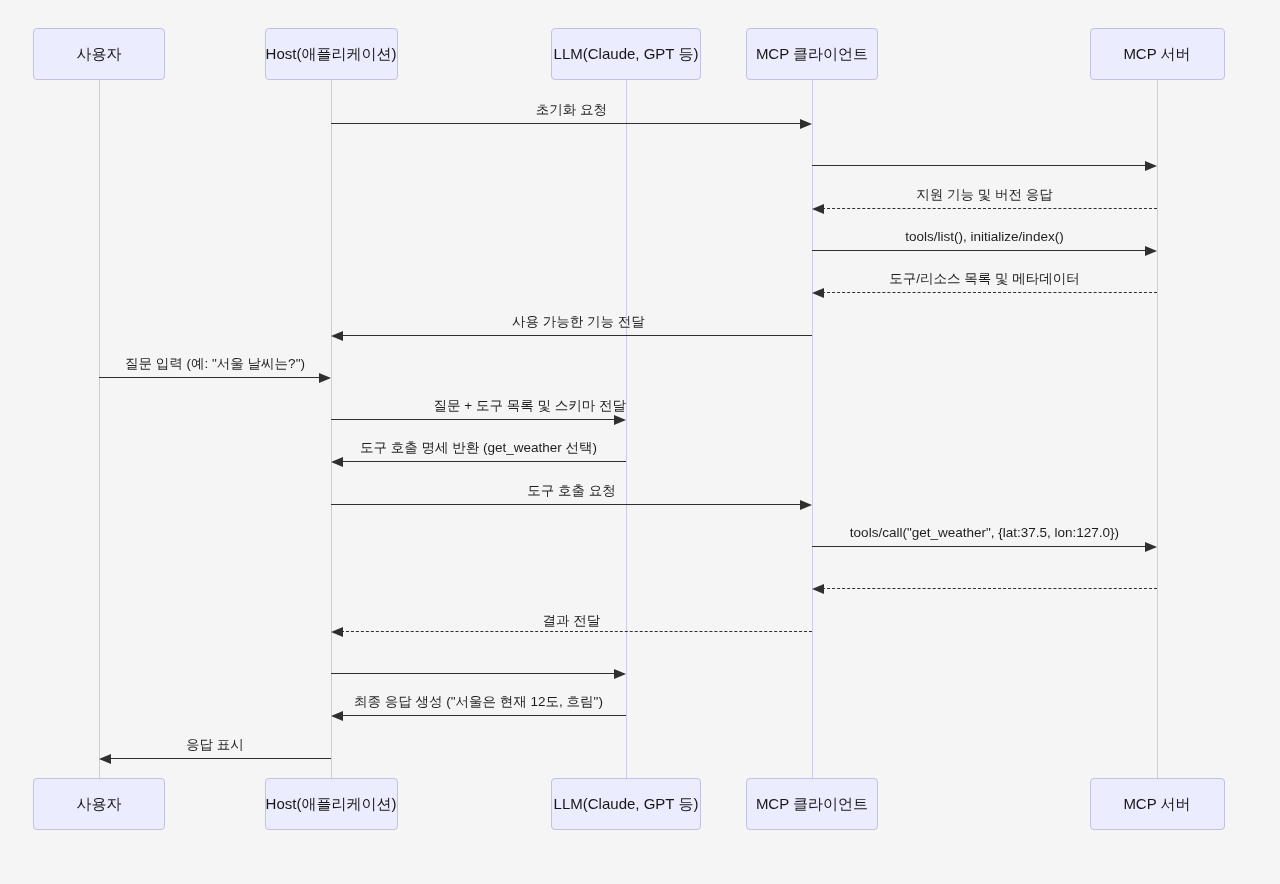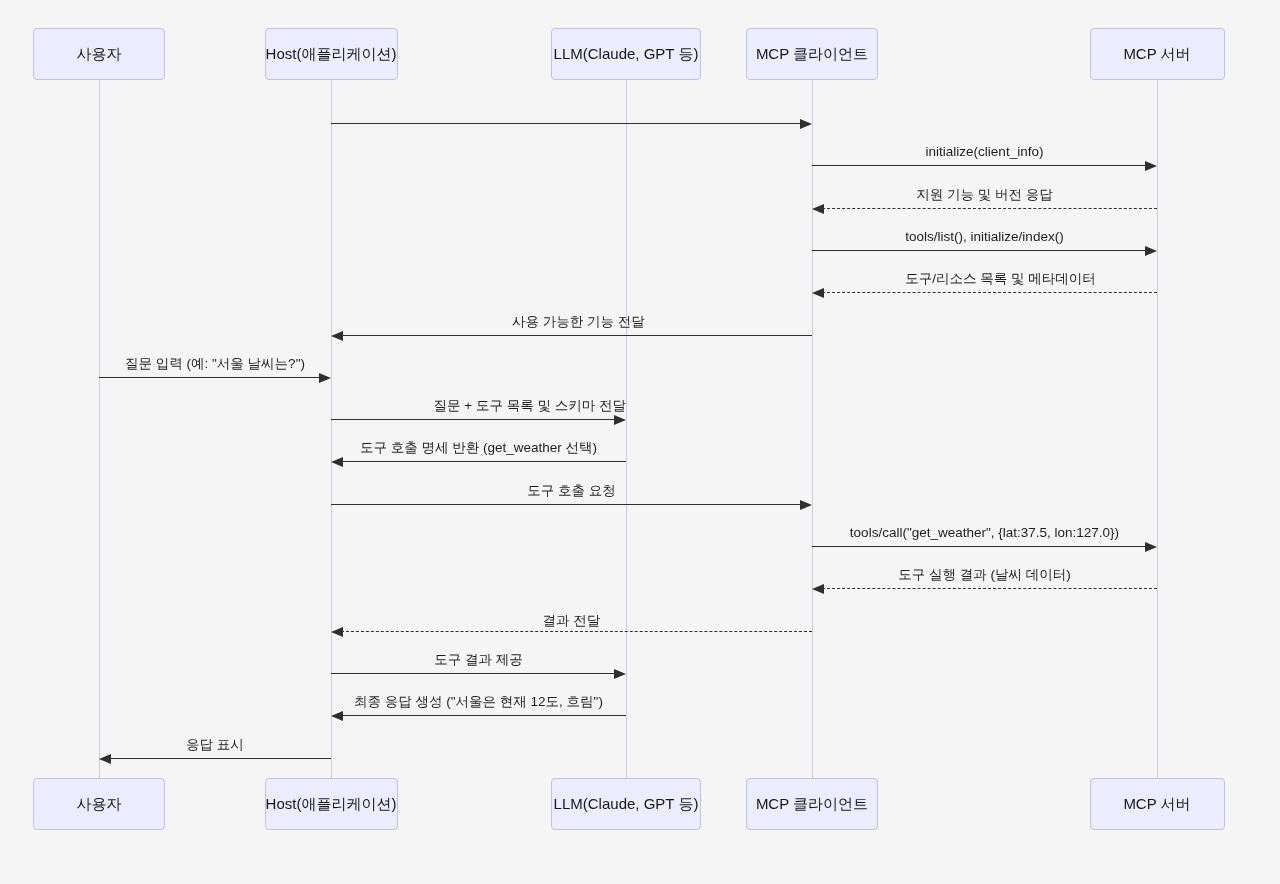--- a/index.html
+++ b/index.html
@@ -64,59 +64,57 @@
 </style>
 </head>
 <body>
 
 <div id="stage">
     <div class="lifeline" style="left: 98.5px; top: 80px; height: 698px;"></div>
     <div class="lifeline" style="left: 330.5px; top: 80px; height: 698px;"></div>
     <div class="lifeline" style="left: 625.5px; top: 80px; height: 698px;"></div>
     <div class="lifeline" style="left: 811.5px; top: 80px; height: 698px;"></div>
     <div class="lifeline" style="left: 1156.5px; top: 80px; height: 698px;"></div>
+    <div class="msg-label" style="left: 331px; width: 481px; top: 101px;">초기화 요청</div>
     <div class="msg-line" style="left: 331px; width: 471px; top: 123px; margin-left: 0px;"></div>
     <div class="arrowhead right" style="left: 800px; top: 119px;"></div>
-    <div class="msg-label" style="left: 812px; width: 345px; top: 143.3px;">initialize(client_info)</div>
     <div class="msg-line" style="left: 812px; width: 335px; top: 165.3px; margin-left: 0px;"></div>
     <div class="arrowhead right" style="left: 1145px; top: 161.3px;"></div>
     <div class="msg-label" style="left: 812px; width: 345px; top: 185.6px;">지원 기능 및 버전 응답</div>
     <div class="msg-line dashed" style="left: 812px; width: 335px; top: 207.6px; margin-left: 10px;"></div>
     <div class="arrowhead left" style="left: 812px; top: 203.6px;"></div>
     <div class="msg-label" style="left: 812px; width: 345px; top: 227.9px;">tools/list(), initialize/index()</div>
     <div class="msg-line" style="left: 812px; width: 335px; top: 249.9px; margin-left: 0px;"></div>
     <div class="arrowhead right" style="left: 1145px; top: 245.9px;"></div>
-    <div class="msg-label" style="left: 812px; width: 345px; top: 270.2px; padding-left: 16px;">도구/리소스 목록 및 메타데이터</div>
+    <div class="msg-label" style="left: 812px; width: 345px; top: 270.2px;">도구/리소스 목록 및 메타데이터</div>
     <div class="msg-line dashed" style="left: 812px; width: 335px; top: 292.2px; margin-left: 10px;"></div>
     <div class="arrowhead left" style="left: 812px; top: 288.2px;"></div>
     <div class="msg-label" style="left: 331px; width: 481px; top: 312.5px; margin-left: 7px;">사용 가능한 기능 전달</div>
     <div class="msg-line" style="left: 331px; width: 471px; top: 334.5px; margin-left: 10px;"></div>
     <div class="arrowhead left" style="left: 331px; top: 330.5px;"></div>
     <div class="msg-label" style="left: 99px; width: 232px; top: 354.8px;">질문 입력 (예: "서울 날씨는?")</div>
     <div class="msg-line" style="left: 99px; width: 222px; top: 376.8px; margin-left: 0px;"></div>
     <div class="arrowhead right" style="left: 319px; top: 372.8px;"></div>
     <div class="msg-label" style="left: 331px; width: 295px; top: 397.1px; text-align: right;">질문 + 도구 목록 및 스키마 전달</div>
     <div class="msg-line" style="left: 331px; width: 285px; top: 419.1px; margin-left: 0px;"></div>
     <div class="arrowhead right" style="left: 614px; top: 415.1px;"></div>
     <div class="msg-label" style="left: 331px; width: 295px; top: 439.4px;">도구 호출 명세 반환 (get_weather 선택)</div>
     <div class="msg-line" style="left: 331px; width: 285px; top: 461.4px; margin-left: 10px;"></div>
     <div class="arrowhead left" style="left: 331px; top: 457.4px;"></div>
     <div class="msg-label" style="left: 331px; width: 481px; top: 481.7px; text-align: center;">도구 호출 요청</div>
     <div class="msg-line" style="left: 331px; width: 471px; top: 503.7px; margin-left: 0px;"></div>
     <div class="arrowhead right" style="left: 800px; top: 499.7px;"></div>
     <div class="msg-label" style="left: 812px; width: 345px; top: 524px;">tools/call("get_weather", {lat:37.5, lon:127.0})</div>
     <div class="msg-line" style="left: 812px; width: 335px; top: 546px; margin-left: 0px;"></div>
     <div class="arrowhead right" style="left: 1145px; top: 542px;"></div>
-    <div class="msg-label" style="left: 812px; width: 345px; top: 566.3px;">도구 실행 결과 (날씨 데이터)</div>
     <div class="msg-line dashed" style="left: 812px; width: 335px; top: 588.3px; margin-left: 10px;"></div>
     <div class="arrowhead left" style="left: 812px; top: 584.3px;"></div>
     <div class="msg-label" style="left: 331px; width: 481px; top: 612px;">결과 전달</div>
     <div class="msg-line dashed" style="left: 331px; width: 471px; top: 630.6px; margin-left: 10px;"></div>
     <div class="arrowhead left" style="left: 331px; top: 626.6px;"></div>
-    <div class="msg-label" style="left: 331px; width: 295px; top: 650.9px;">도구 결과 제공</div>
     <div class="msg-line" style="left: 331px; width: 285px; top: 672.9px; margin-left: 0px;"></div>
     <div class="arrowhead right" style="left: 614px; top: 668.9px;"></div>
     <div class="msg-label" style="left: 331px; width: 295px; top: 693.2px;">최종 응답 생성 ("서울은 현재 12도, 흐림")</div>
     <div class="msg-line" style="left: 331px; width: 285px; top: 715.2px; margin-left: 10px;"></div>
     <div class="arrowhead left" style="left: 331px; top: 711.2px;"></div>
     <div class="msg-label" style="left: 99px; width: 232px; top: 735.5px;">응답 표시</div>
     <div class="msg-line" style="left: 99px; width: 222px; top: 757.5px; margin-left: 10px;"></div>
     <div class="arrowhead left" style="left: 99px; top: 753.5px;"></div>
     <div class="actor-box" style="left: 33px; top: 28px; width: 132px; height: 52px;">
       <span>사용자</span>

